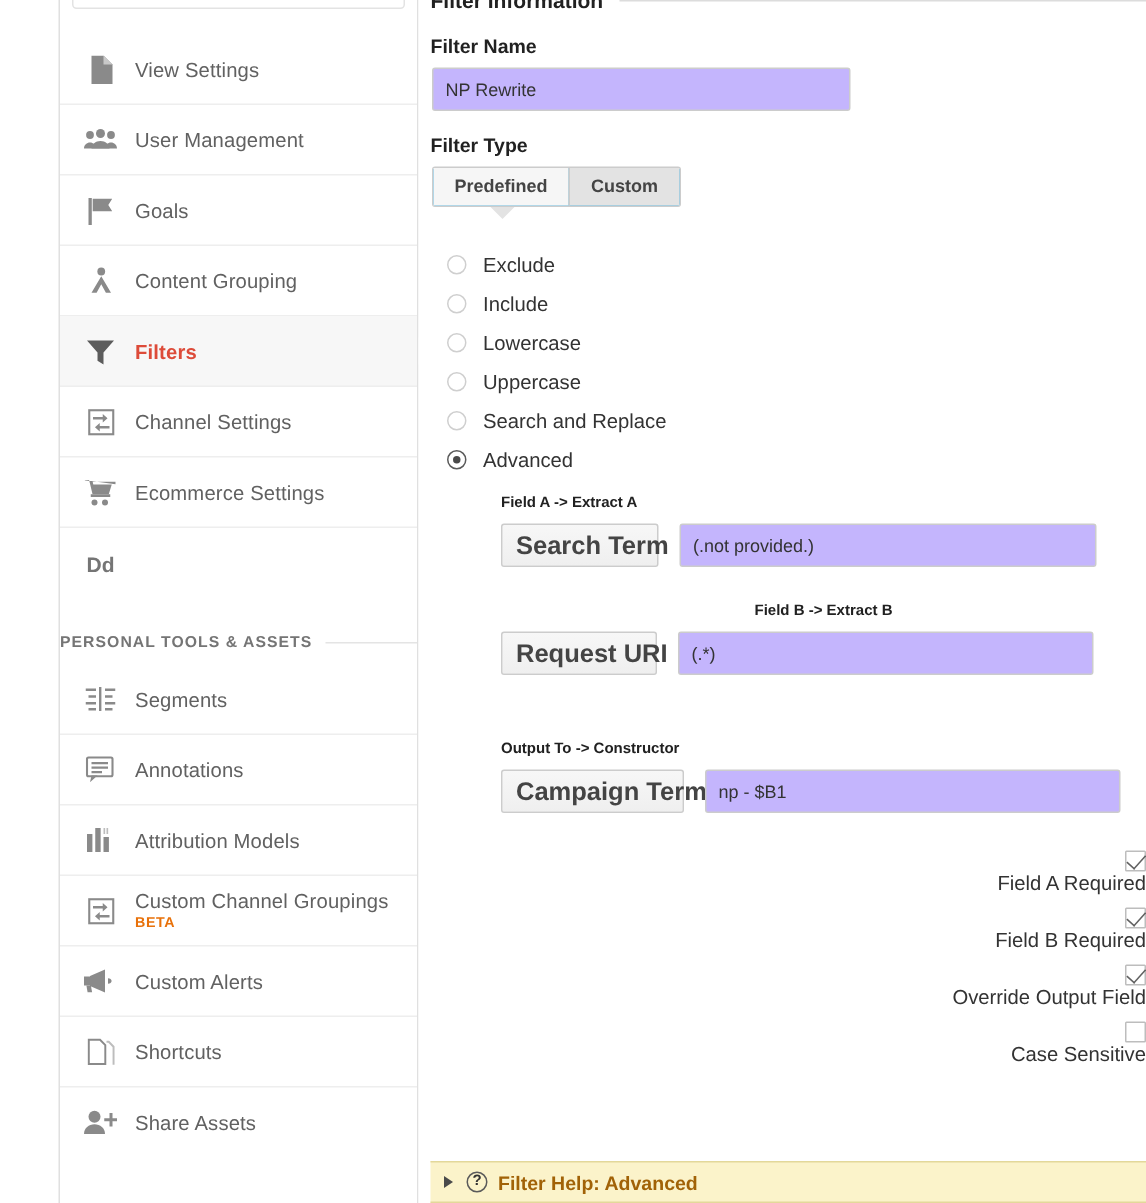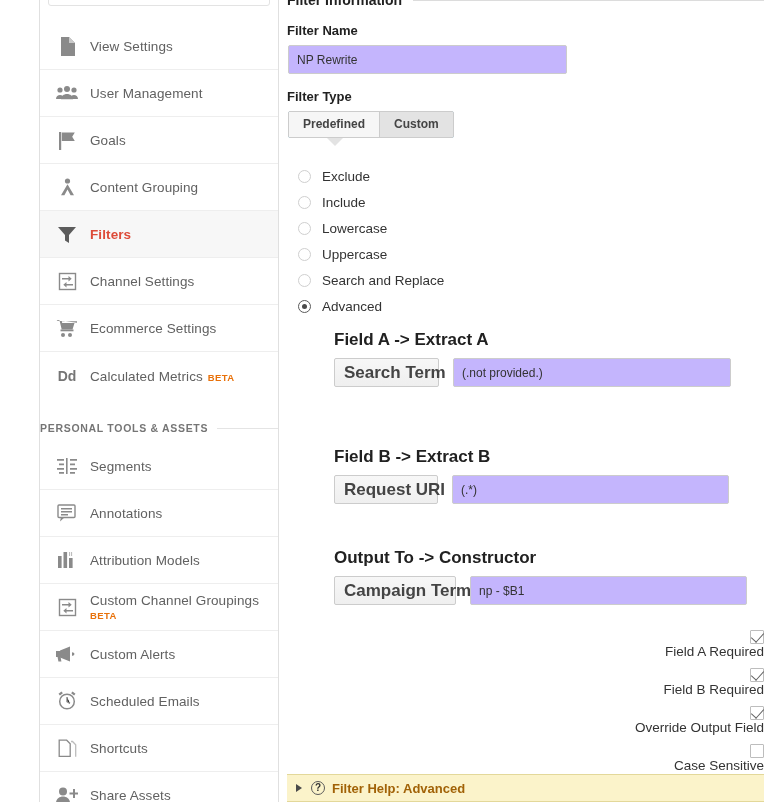--- a/index.html
+++ b/index.html
@@ -139,21 +139,21 @@
   }
   .radio-row.checked .radio-mark { border-color: #5a5a5a; }
   .radio-row.checked .radio-mark::after {
     content: ""; position: absolute; left: 3px; top: 3px;
     width: 5px; height: 5px; border-radius: 50%; background: #4a4a4a;
   }
   .radio-label { font-size: 13.5px; color: #333; margin-left: 11px; }
 
   
   .adv { padding-left: 47px; margin-top: 11px; }
-  .adv-title { font-size: 17px; font-weight: bold; color: #212121; }
+  .adv-title { font-size: 10px; font-weight: bold; color: #212121; }
   .adv-row { display: flex; align-items: center; margin-top: 8px; }
   .select-btn {
     display: flex; align-items: center; justify-content: space-between;
     height: 29px; border: 1px solid #ccc; border-radius: 2px;
     background: linear-gradient(to bottom, #f7f7f7, #efefef);
     font-size: 17px; font-weight: bold; color: #444;
     padding: 0 9px; cursor: pointer; white-space: nowrap;
   }
   .select-btn .caret {
     width: 0; height: 0; margin-left: 14px;
@@ -301,25 +301,20 @@
         </span>
         <span class="nav-textwrap">
           <span class="nav-label">Ecommerce Settings</span>
         </span>
       </div>
 
       <div class="nav-item no-border">
         <span class="nav-icon">
           <span style="font-size:14px;font-weight:bold;color:#757575;font-family:'Liberation Sans',sans-serif;">Dd</span>
         </span>
-        <span class="nav-textwrap">
-          <span>
-            <span class="nav-label">Calculated Metrics</span><span class="beta">BETA</span>
-          </span>
-        </span>
       </div>
 
       <div class="section-head">
         <span class="sh-text">PERSONAL TOOLS &amp; ASSETS</span>
         <span class="sh-rule"></span>
       </div>
 
       <div class="nav-item">
         <span class="nav-icon">
           <svg width="20" height="17" viewBox="0 0 20 17">
@@ -381,32 +376,20 @@
             <path fill="#8a8a8a" d="M0 5h4v6H0zM4 4.6l10-4.2v15.2L4 11.4z"></path>
             <path fill="#8a8a8a" d="M1.6 11h3l.8 4.5h-3z"></path>
             <path fill="#8a8a8a" d="M16 6.2c1.4 0 2.4.8 2.4 1.8s-1 1.8-2.4 1.8z"></path>
           </svg>
         </span>
         <span class="nav-textwrap">
           <span class="nav-label">Custom Alerts</span>
         </span>
       </div>
 
-      <div class="nav-item">
-        <span class="nav-icon">
-          <svg width="20" height="20" viewBox="0 0 20 20">
-            <circle cx="10" cy="10.5" r="7.3" fill="none" stroke="#8a8a8a" stroke-width="1.5"></circle>
-            <path fill="#8a8a8a" d="M1.5 2.8l3-2.3 1.4 1.8-3 2.3zM18.5 2.8l-3-2.3-1.4 1.8 3 2.3z"></path>
-            <path stroke="#8a8a8a" stroke-width="1.4" d="M10 6v4.6l3 1.8"></path>
-          </svg>
-        </span>
-        <span class="nav-textwrap">
-          <span class="nav-label">Scheduled Emails</span>
-        </span>
-      </div>
 
       <div class="nav-item">
         <span class="nav-icon">
           <svg width="19" height="19" viewBox="0 0 19 19">
             <path fill="none" stroke="#8a8a8a" stroke-width="1.3" d="M1.2 1.2h7.5l3.5 3.5v12.6H1.2z"></path>
             <path fill="none" stroke="#bdbdbd" stroke-width="1.3" d="M13 2.5h1.5l3.2 3.3v12"></path>
           </svg>
         </span>
         <span class="nav-textwrap">
           <span class="nav-label">Shortcuts</span>
@@ -478,21 +461,21 @@
 
       <div class="adv-title">Field A -&gt; Extract A</div>
       <div class="adv-row">
         <div class="select-btn" style="width:105px;">
           <span>Search Term</span>
           <span class="caret"></span>
         </div>
         <input class="text-input" style="width: 278px;" type="text" value="(.not provided.)">
       </div>
 
-      <div class="adv-title" style="margin-top:60px;">Field B -&gt; Extract B</div>
+      <div class="adv-title" style="margin-top:24px;text-align:center;">Field B -&gt; Extract B</div>
       <div class="adv-row">
         <div class="select-btn" style="width:104px;">
           <span>Request URI</span>
           <span class="caret"></span>
         </div>
         <input class="text-input" style="width: 277px;" type="text" value="(.*)">
       </div>
 
       <div class="adv-title" style="margin-top:44px;">Output To -&gt; Constructor</div>
       <div class="adv-row">

